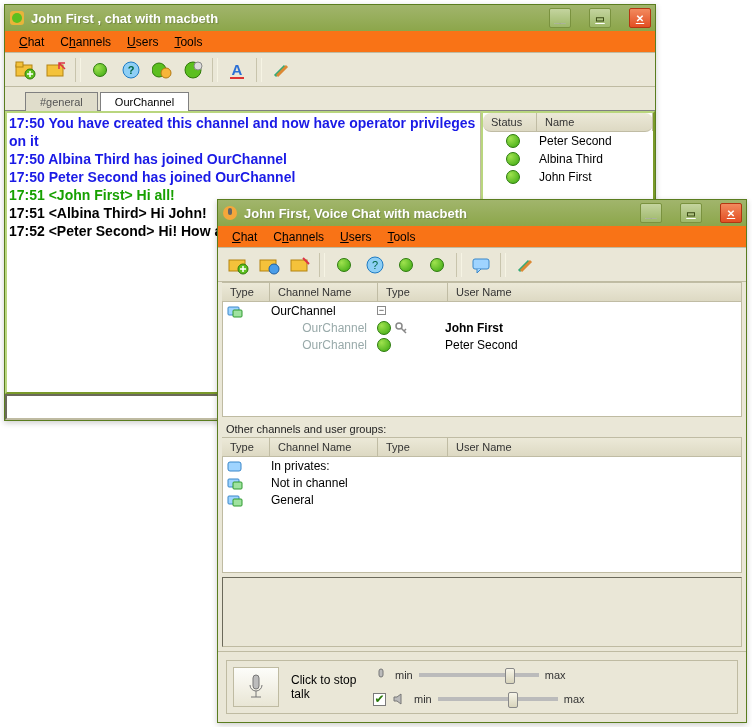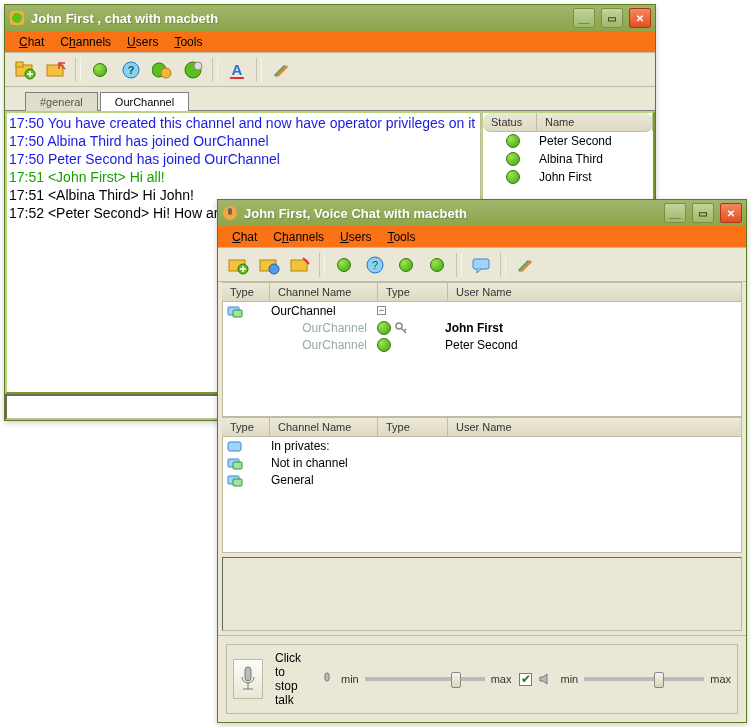--- a/index.html
+++ b/index.html
@@ -1,21 +1,21 @@
 <!DOCTYPE html>
 <html><head>
 <meta charset="utf-8">
 <style>
   * { box-sizing: border-box; }
   body { margin:0; font-family: Tahoma, Arial, sans-serif; font-size:12px; background:#fff; width:752px; height:727px; position:relative; }
   .window { position:absolute; border:1px solid #5a7d1f; background:#eae7d7; box-shadow:0 2px 6px rgba(0,0,0,0.2); display:flex; flex-direction:column; }
   .titlebar { height:26px; background:linear-gradient(#a1b56c,#8ca64a); display:flex; align-items:center; padding:0 4px; color:#fff; font-weight:bold; font-size:13px; }
   .titlebar .title-icon { width:16px; height:16px; margin-right:6px; display:flex; align-items:center; justify-content:center;}
   .titlebar .title-text { flex:1; white-space:nowrap; overflow:hidden; text-shadow:1px 1px 1px rgba(0,0,0,0.2);}
-  .win-controls { display:flex; gap:6px; }
+  .win-controls { display:flex; gap:18px;text-decoration:underline; }
   .win-btn { width:22px; height:20px; border:1px solid #7a923f; background:linear-gradient(#c4d49f,#9eb86a); display:flex; align-items:center; justify-content:center; border-radius:2px; cursor:pointer; color:#3a4a14; font-weight:bold; }
   .win-btn.close { background:linear-gradient(#f28a5e,#e34f23); color:#fff; border-color:#b33612;}
   .win-btn span { font-size:10px; }
   .menubar { height:22px; background:#f97316; border-bottom:1px solid #bfbba2; display:flex; align-items:center; padding:2px 6px; }
   .menu-item { padding:2px 8px; cursor:pointer; }
   .menu-item .ul { text-decoration:underline; }
   .toolbar { height:34px; background:#eae7d7; display:flex; align-items:center; padding:2px 6px; gap:3px; border-bottom:1px solid #bfbba2;}
   .tool-btn { width:28px; height:26px; display:flex; align-items:center; justify-content:center; cursor:pointer; border:1px solid transparent; }
   .sep { width:6px; height:24px; border-left:1px solid #c8c4ac; border-right:1px solid #f6f4e4; margin:0 2px;}
   .tabbar { height:24px; background:#eae7d7; display:flex; align-items:flex-end; padding-left:20px; border-bottom:1px solid #808080;}
@@ -130,21 +130,21 @@
           <path d="M4 16 L14 6" stroke="#3a7" stroke-width="3"></path>
           <path d="M6 16 L16 6" stroke="#d83" stroke-width="3"></path>
         </svg>
       </div>
   </div>
   <div class="tabbar">
     <div class="tab inactive">#general</div>
     <div class="tab active">OurChannel</div>
   </div>
   <div class="client1" style="height:274px;">
-    <div class="chat-pane" style="width:476px;">
+    <div class="chat-pane" style="width:476px;font-weight:bold;">
       <div class="msg-blue">17:50 You have created this channel and now have operator privileges on it</div>
       <div class="msg-blue">17:50 Albina Third has joined OurChannel</div>
       <div class="msg-blue">17:50 Peter Second has joined OurChannel</div>
       <div class="msg-green">17:51 &lt;John First&gt;  Hi all!</div>
       <div class="msg-black">17:51 &lt;Albina Third&gt;  Hi John!</div>
       <div class="msg-black">17:52 &lt;Peter Second&gt;  Hi! How are you John?</div>
     </div>
     <div class="users-pane" style="flex:1;">
       <div class="list-header">
         <div class="col-h" style="width:54px;">Status</div>
@@ -286,20 +286,21 @@
         <span class="tc" style="width:46px;"></span>
         <span class="tc" style="width:106px; color:#9aa; justify-content:flex-end; padding-right:10px;">OurChannel</span>
         <span class="tc" style="width:68px;">
             <span class="smile"></span>
           </span>
         <span>Peter Second</span>
       </div>
     </div>
   </div>
 
+  <div class="section-label">Other channels and user groups:</div>
 
   <div style="padding:0 4px;">
     <div class="tbl-head">
       <div class="col-h" style="width:48px;">Type</div>
       <div class="col-h" style="width:108px;">Channel Name</div>
       <div class="col-h" style="width:70px;">Type</div>
       <div class="col-h" style="flex:1;">User Name</div>
     </div>
     <div class="other-area">
       <div class="tree-row">
@@ -337,21 +338,21 @@
     <div class="mic-panel">
       <div class="mic-btn">
         <svg width="28" height="32">
             <rect x="11" y="4" width="6" height="14" rx="3" fill="#bcbcbc" stroke="#777"></rect>
             <path d="M8 14 a6 6 0 0 0 12 0" fill="none" stroke="#777"></path>
             <line x1="14" y1="20" x2="14" y2="26" stroke="#777"></line>
             <line x1="9" y1="26" x2="19" y2="26" stroke="#777"></line>
           </svg>
       </div>
       <div style="width:70px;">Click to stop talk</div>
-      <div style="display:flex; flex-direction:row; gap:8px;">
+      <div style="display:flex; flex-direction:column; gap:8px;">
         <div class="slider-row">
           <svg width="16" height="16">
               <rect x="6" y="2" width="4" height="8" rx="2" fill="#bbb" stroke="#777"></rect>
             </svg>
           <span>min</span>
           <div class="slider">
               <div class="thumb" style="left:86px;"></div>
             </div>
           <span>max</span>
         </div>

